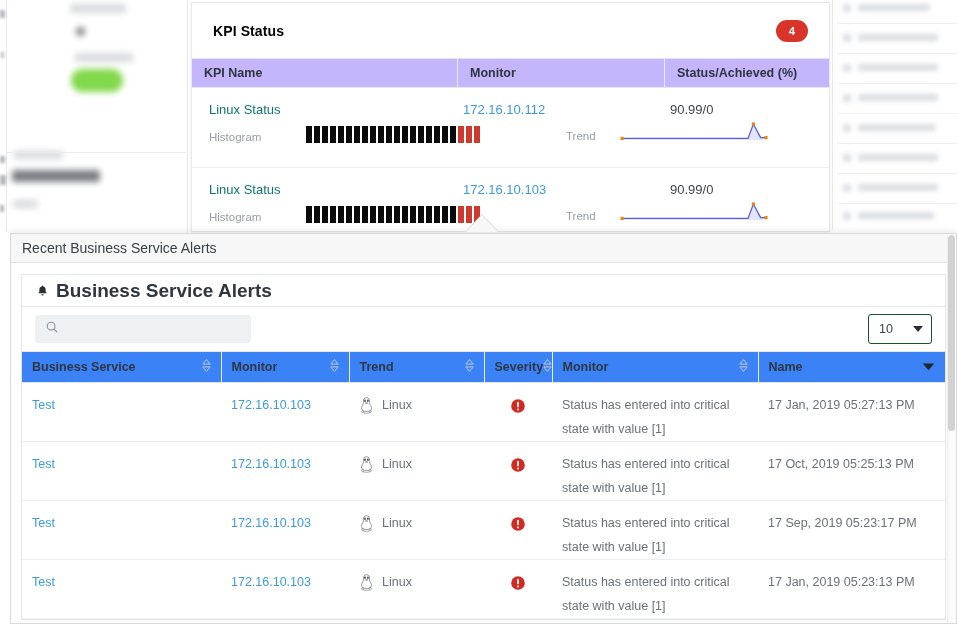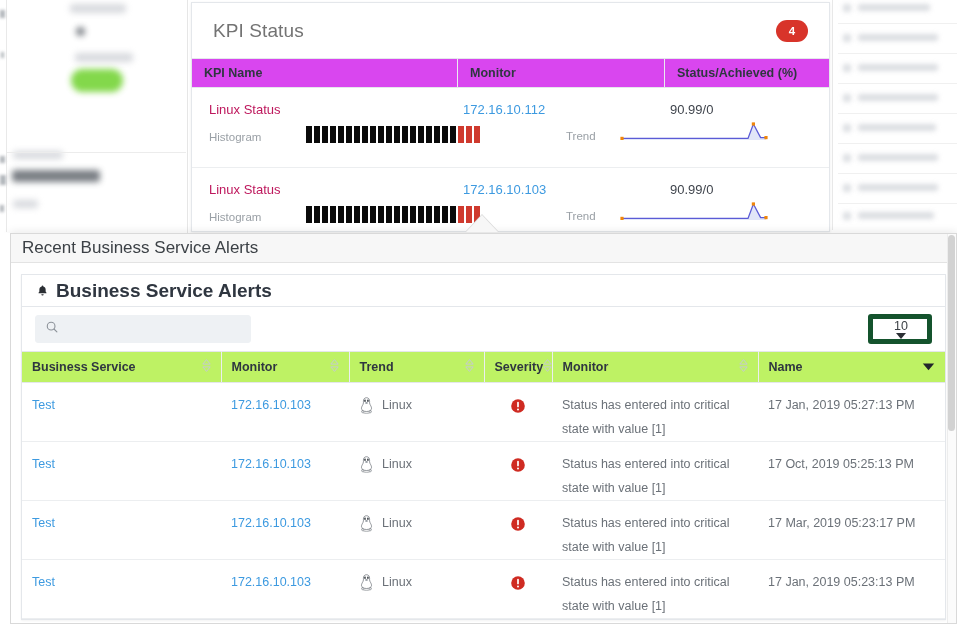--- a/index.html
+++ b/index.html
@@ -51,38 +51,38 @@
     position: absolute; left: 191px; top: 2px; width: 639px; height: 230px;
     background: #ffffff; border: 1px solid #e4e7eb;
     box-shadow: 0 1px 3px rgba(0,0,0,.07);
     overflow: hidden;
   }
   .kpi-head {
     height: 56px; display: flex; align-items: center;
     justify-content: space-between; padding: 0 21px;
     border-bottom: 1px solid #e4e7eb;
   }
-  .kpi-title { font-size: 19px; font-weight: normal; color: #737373; letter-spacing: .1px; }
+  .kpi-title { font-size: 14px; font-weight: bold; color: #000000; letter-spacing: .1px; }
   .kpi-badge {
     background: #d8342a; color: #ffffff; font-size: 11.5px; font-weight: bold;
     border-radius: 11px; min-width: 32px; height: 22px;
     display: flex; align-items: center; justify-content: center; padding: 0 9px;
   }
 
-  .kpi-thead { display: flex; height: 29px; border-bottom: 1px solid #e4e7eb; background: #d946ef; }
+  .kpi-thead { display: flex; height: 29px; border-bottom: 1px solid #e4e7eb; background: #c4b5fd; }
   .kpi-th {
     font-size: 12.5px; font-weight: bold; color: #2f3640;
     display: flex; align-items: center; padding: 0 12px;
   }
   .kpi-th.c1 { width: 266px; border-right: 1px solid #e9ecef; }
   .kpi-th.c2 { width: 207px; border-right: 1px solid #e9ecef; }
   .kpi-th.c3 { flex: 1; }
 
   .kpi-row { height: 80px; border-bottom: 1px solid #eceef0; position: relative; }
-  .kpi-name { position: absolute; left: 17px; top: 14px; font-size: 13px; color: #be185d; }
+  .kpi-name { position: absolute; left: 17px; top: 14px; font-size: 13px; color: #0f766e; }
   .kpi-histlabel { position: absolute; left: 17px; top: 43px; font-size: 11.5px; color: #9aa0a6; }
   .kpi-hist { position: absolute; left: 114px; top: 38px; display: flex; gap: 2px; }
   .hbar { width: 6px; height: 17px; background: #0a0a0a; }
   .hbar.crit { background: #cf3a2e; }
   .kpi-monitor { position: absolute; left: 271px; top: 14px; font-size: 13px; color: #3d9ae0; }
   .kpi-trendlabel { position: absolute; left: 374px; top: 42px; font-size: 11.5px; color: #9aa0a6; }
   .kpi-target { position: absolute; left: 478px; top: 14px; font-size: 13px; color: #40454d; }
   .kpi-spark { position: absolute; left: 427px; top: 31px; }
 
   
@@ -101,21 +101,21 @@
   .modal {
     position: absolute; left: 10px; top: 233px; width: 947px; height: 391px;
     background: #ffffff; border: 1px solid #d9d9d9;
     box-shadow: 0 -2px 8px rgba(0,0,0,.08);
     overflow: hidden;
   }
   .modal-head {
     height: 29px; background: #f7f7f7; border-bottom: 1px solid #e3e3e3;
     display: flex; align-items: center; padding: 0 0 0 11px;
   }
-  .modal-title { font-size: 17px; color: #3c4146; }
+  .modal-title { font-size: 14px; color: #3c4146; }
 
   .modal-body { padding: 11px 10px 0 10px; }
 
   .panel {
     border: 1px solid #e4e7eb; background: #ffffff;
     box-shadow: 0 1px 2px rgba(0,0,0,.05);
   }
   .panel-head {
     height: 32px; display: flex; align-items: center; gap: 7px;
     padding: 0 14px; border-bottom: 1px solid #e4e7eb;
@@ -128,30 +128,30 @@
     width: 216px; height: 28px; background: #eef1f4; border: 1px solid #eef1f4;
     border-radius: 3px; display: flex; align-items: center; padding: 0 9px;
   }
   .searchbox input {
     border: none; outline: none; background: transparent;
     font-family: "Liberation Sans", sans-serif; font-size: 12.5px;
     color: #52585f; width: 100%; margin-left: 7px;
   }
   .searchbox input::placeholder { color: #a9aeb4; }
   .pagesize {
-    width: 64px; height: 30px; border: 5px solid #14532d; border-radius: 3px;
+    width: 64px; height: 30px; border: 1px solid #14532d; border-radius: 3px;
     display: flex; align-items: center; justify-content: space-between;
-    padding: 0 8px 0 10px; background: #ffffff; flex-direction: column;
+    padding: 0 8px 0 10px; background: #ffffff;
   }
   .pagesize-val { font-size: 12.5px; color: #3c4146; }
   .caret-down-dark { width: 0; height: 0; border-left: 5px solid transparent; border-right: 5px solid transparent; border-top: 6px solid #2b2f34; }
 
   table.alerts { width: 100%; border-collapse: collapse; table-layout: fixed; }
   table.alerts thead th {
-    height: 31px; background: #bef264; border-top: 1px solid #e4e7eb;
+    height: 31px; background: #3b82f6; border-top: 1px solid #e4e7eb;
     border-bottom: 1px solid #e4e7eb; border-right: 1px solid #eceef0;
     font-size: 12.5px; font-weight: bold; color: #2f3640;
     text-align: left; padding: 0 10px; vertical-align: middle;
   }
   table.alerts thead th:last-child { border-right: none; }
   .th-inner { display: flex; align-items: center; justify-content: space-between; }
   .sort-ic { flex: 0 0 auto; margin-left: 6px; }
 
   table.alerts tbody td {
     height: 59px; border-bottom: 1px solid #eceef0;
@@ -524,21 +524,21 @@
                     </span>
                     <span>Linux</span>
                   </span>
                 </td>
                 <td class="c-sev"><span><svg class="sev-icon" viewBox="0 0 24 24" aria-hidden="true">
   <circle cx="12" cy="12" r="10.2" fill="#cf2b22"></circle>
   <rect x="10.7" y="5.6" width="2.6" height="8.3" rx="1.3" fill="#ffffff"></rect>
   <circle cx="12" cy="17.3" r="1.5" fill="#ffffff"></circle>
 </svg></span></td>
                 <td class="c-msg">Status has entered into critical state with value [1]</td>
-                <td class="c-time">17 Mar, 2019 05:23:17 PM</td>
+                <td class="c-time">17 Sep, 2019 05:23:17 PM</td>
               </tr>
               <tr>
                 <td class="c-service"><a href="#">Test</a></td>
                 <td class="c-monitor"><a href="#">172.16.10.103</a></td>
                 <td class="c-type">
                   <span class="type-cell">
                     <span>
                       <svg class="tux" viewBox="0 0 24 28" aria-hidden="true">
   <ellipse cx="12" cy="23.4" rx="7.6" ry="3.4" fill="#ffffff" stroke="#6b7178" stroke-width="1"></ellipse>
   <path d="M12 1.2c-3.3 0-5.1 2.4-5.1 5.6 0 2.3.4 3.4-.6 5.3-1 1.9-2.6 4.4-2.6 6.6 0 3 3.4 5.2 8.3 5.2s8.3-2.2 8.3-5.2c0-2.2-1.6-4.7-2.6-6.6-1-1.9-.6-3-.6-5.3 0-3.2-1.8-5.6-5.1-5.6z" fill="#ffffff" stroke="#5d646b" stroke-width="1.1"></path>

